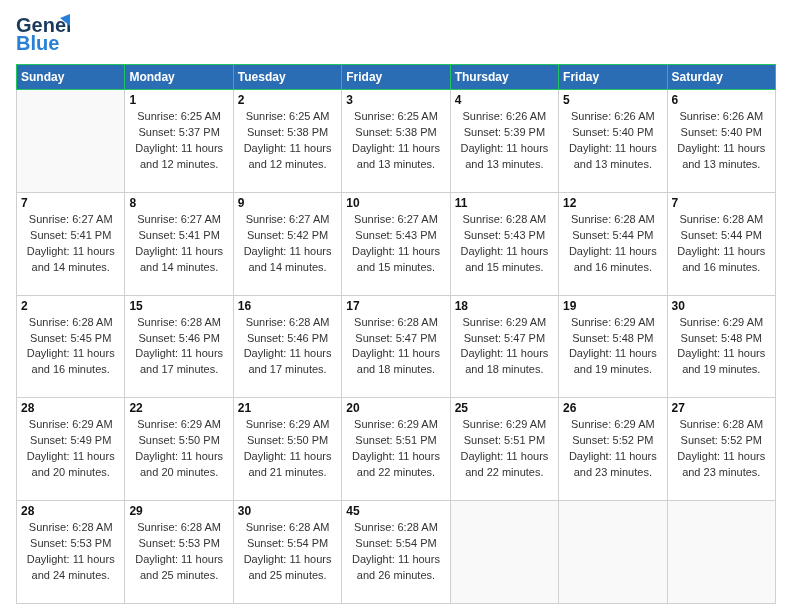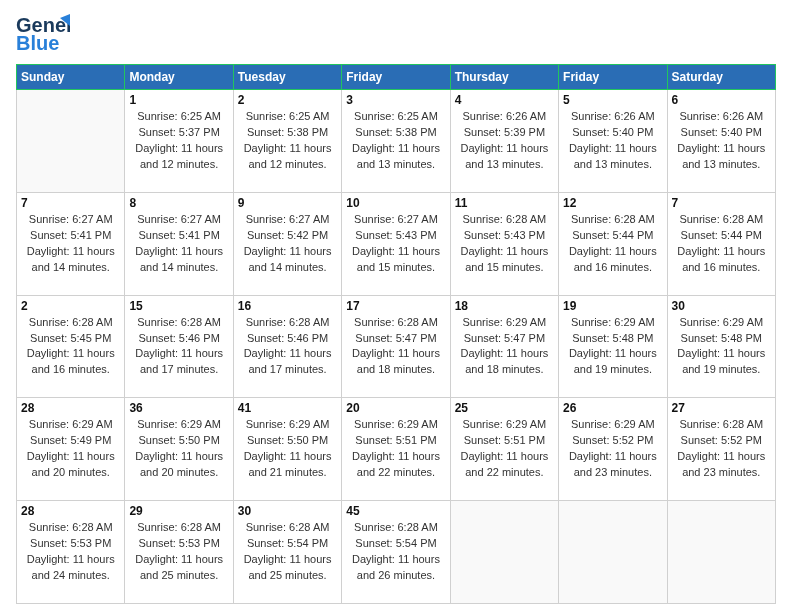--- a/index.html
+++ b/index.html
@@ -265,28 +265,28 @@
         </tr>
         <tr>
           <td>
             <span class="day-num">28</span>
             <div class="day-detail" style="white-space: pre-line;">Sunrise: 6:29 AM
 Sunset: 5:49 PM
 Daylight: 11 hours
 and 20 minutes.</div>
           </td>
           <td>
-            <span class="day-num">36</span>
+            <span class="day-num">22</span>
             <div class="day-detail" style="white-space: pre-line;">Sunrise: 6:29 AM
 Sunset: 5:50 PM
 Daylight: 11 hours
 and 20 minutes.</div>
           </td>
           <td>
-            <span class="day-num">41</span>
+            <span class="day-num">21</span>
             <div class="day-detail" style="white-space: pre-line;">Sunrise: 6:29 AM
 Sunset: 5:50 PM
 Daylight: 11 hours
 and 21 minutes.</div>
           </td>
           <td>
             <span class="day-num">20</span>
             <div class="day-detail" style="white-space: pre-line;">Sunrise: 6:29 AM
 Sunset: 5:51 PM
 Daylight: 11 hours

